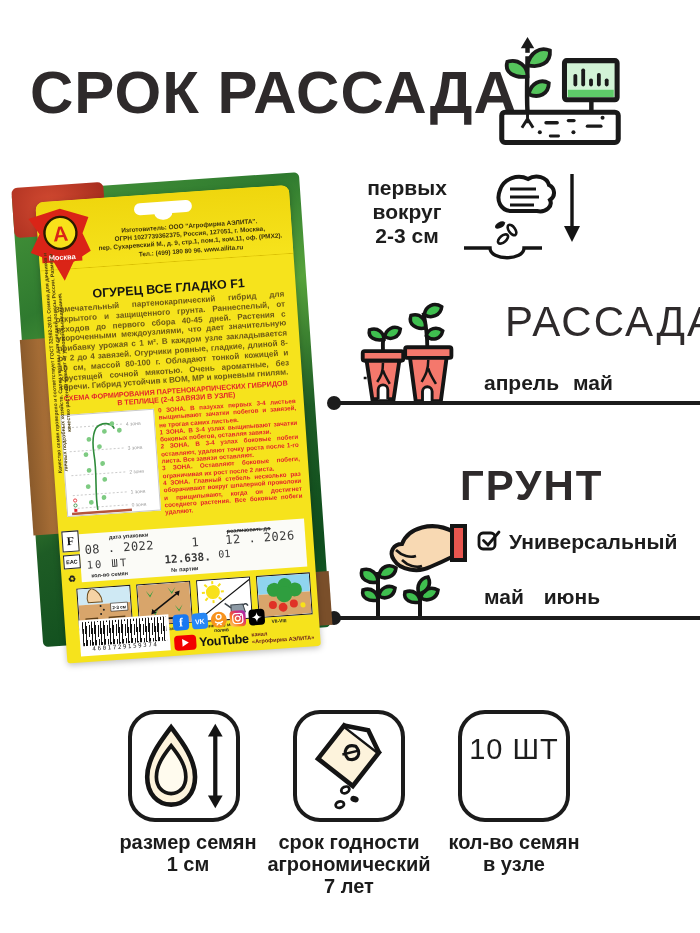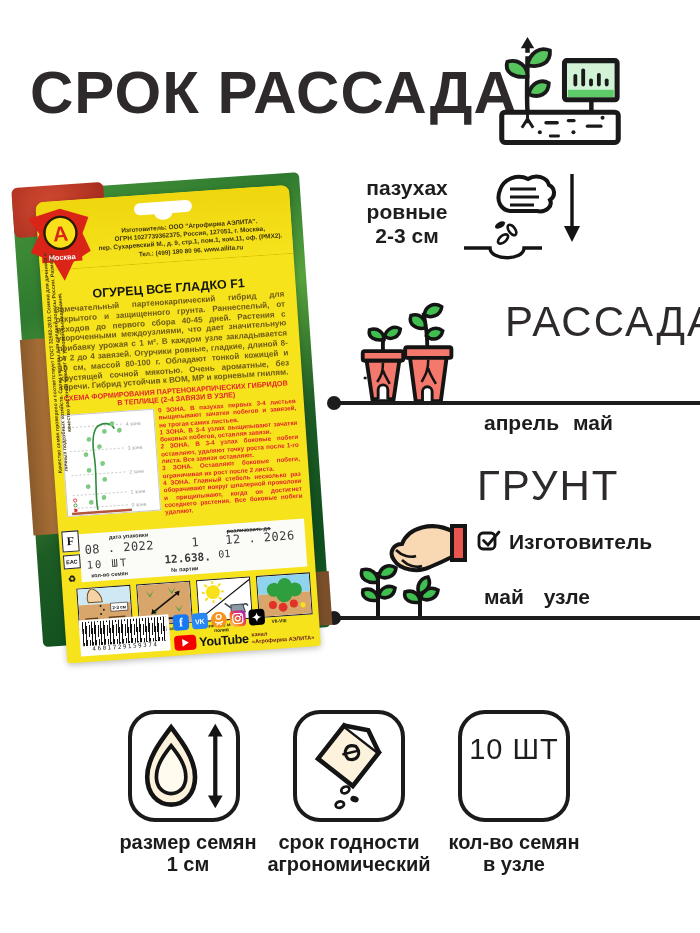--- a/index.html
+++ b/index.html
@@ -11,23 +11,23 @@
   .main-title{left:30px;top:58px;font-size:60px;font-weight:bold;color:#2e2a2b;letter-spacing:1px;}
   .title-icon{left:492px;top:36px;}
 
   
   .depth-text{left:348px;top:176px;width:118px;text-align:center;font-size:21px;line-height:24px;
               font-weight:bold;color:#1d1d1d;}
   .depth-icon{left:462px;top:168px;}
 
   .sec-heading{font-size:42px;font-weight:normal;letter-spacing:2px;color:#2e2a2b;}
   .rassada-heading{left:477px;top:298px;margin-left:28px;}
-  .grunt-heading{left:477px;top:462px;}
+  .grunt-heading{left:460px;top:462px;font-weight:bold;}
   .months{font-size:21px;font-weight:bold;color:#1d1d1d;}
-  .rassada-months{left:484px;top:371px;word-spacing:8px;margin-top:40px;}
+  .rassada-months{left:484px;top:371px;word-spacing:8px;}
   .grunt-months{left:484px;top:585px;word-spacing:14px;}
   .pots-icon{left:356px;top:301px;}
   .grunt-icon{left:350px;top:510px;}
   .soil-row{left:477px;top:528px;display:flex;align-items:center;gap:8px;}
   .soil-row .cb{flex:0 0 auto;}
   .soil-label{font-size:21px;font-weight:bold;color:#1d1d1d;}
 
   .timeline{height:4px;background:#1c1c1c;left:333px;width:367px;}
   .timeline .bullet{position:absolute;left:-6px;top:-5px;width:14px;height:14px;border-radius:50%;background:#1c1c1c;}
   .line-rassada{top:401px;}
@@ -150,22 +150,22 @@
       <rect x="66" y="74" width="8" height="3" rx="1.5" fill="#1a1a1a"></rect>
       <rect x="83" y="79" width="15" height="3" rx="1.5" fill="#1a1a1a"></rect>
       <circle cx="42" cy="86" r="1.8" fill="#1a1a1a"></circle>
       <circle cx="72" cy="86" r="1.8" fill="#1a1a1a"></circle>
       <circle cx="98" cy="73" r="1.8" fill="#1a1a1a"></circle>
       <rect x="50" y="88" width="10" height="2.6" rx="1.3" fill="#1a1a1a"></rect>
     </svg>
   </div>
 
   <div class="abs depth-text">
-    <div>пазухах</div>
-    <div>ровные</div>
+    <div>первых</div>
+    <div>вокруг</div>
     <div>2-3 см</div>
   </div>
   <div class="abs depth-icon">
     <svg width="122" height="98" viewBox="0 0 122 98">
       <path d="M38 22 C42 10 56 6 66 11 C74 6 85 9 87 17 C93 20 94 28 88 32 C91 38 84 45 75 43 L50 43 C38 43 34 32 38 22 Z" fill="#fff" stroke="#141414" stroke-width="4"></path>
       <path d="M48 21 H74 M48 29 H77 M48 37 H72" stroke="#141414" stroke-width="3" fill="none"></path>
       <ellipse cx="38" cy="57" rx="5.5" ry="3" fill="#141414" transform="rotate(-30 38 57)"></ellipse>
       <ellipse cx="50" cy="62" rx="6" ry="3.2" fill="none" stroke="#141414" stroke-width="2.6" transform="rotate(55 50 62)"></ellipse>
       <ellipse cx="41" cy="71" rx="6" ry="3.2" fill="none" stroke="#141414" stroke-width="2.6" transform="rotate(-40 41 71)"></ellipse>
       <path d="M2 80 H28 C28 93 62 93 62 80 H80" fill="none" stroke="#141414" stroke-width="3.4"></path>
@@ -200,39 +200,39 @@
     </div>
 
   <div class="abs sec-heading grunt-heading">ГРУНТ</div>
   <div class="abs soil-row">
     <span class="cb">
       <svg width="24" height="24" viewBox="0 0 24 24">
         <rect x="2" y="5" width="16" height="16" rx="4" fill="none" stroke="#141414" stroke-width="2.8"></rect>
         <path d="M6.5 12.5 L11 17 L22 4" fill="none" stroke="#141414" stroke-width="2.8" stroke-linecap="round"></path>
       </svg>
     </span>
-    <span class="soil-label">Изготовитель</span>
+    <span class="soil-label">Универсальный</span>
   </div>
   <div class="abs grunt-icon">
     <svg width="124" height="112" viewBox="0 0 124 112">
       <path d="M28 106 C28 88 28 76 28 62" fill="none" stroke="#141414" stroke-width="4"></path>
       <path d="M28 72 C18 74 9 69 12 60 C21 57 28 64 28 72 Z" fill="#3fbf4f" stroke="#141414" stroke-width="3.6"></path>
       <path d="M29 66 C30 57 39 53 46 58 C45 67 35 70 29 66 Z" fill="#3fbf4f" stroke="#141414" stroke-width="3.6"></path>
       <path d="M28 90 C19 92 11 88 13 80 C22 77 28 83 28 90 Z" fill="#3fbf4f" stroke="#141414" stroke-width="3.6"></path>
       <path d="M29 86 C30 78 38 74 45 78 C44 87 35 90 29 86 Z" fill="#3fbf4f" stroke="#141414" stroke-width="3.6"></path>
       <path d="M70 108 C70 98 70 92 70 84" fill="none" stroke="#141414" stroke-width="4"></path>
       <path d="M70 92 C61 94 53 90 55 82 C64 79 70 85 70 92 Z" fill="#3fbf4f" stroke="#141414" stroke-width="3.6"></path>
       <path d="M71 88 C72 79 81 76 88 80 C87 89 77 92 71 88 Z" fill="#3fbf4f" stroke="#141414" stroke-width="3.6"></path>
       <path d="M69 84 C66 76 70 68 78 67 C82 75 77 82 69 84 Z" fill="#3fbf4f" stroke="#141414" stroke-width="3.6"></path>
       <path d="M104 22 C82 10 58 18 52 34 C44 34 38 42 44 50 C50 60 68 63 80 57 C92 52 100 48 104 46 Z" fill="#f8d9b3" stroke="#141414" stroke-width="4"></path>
       <path d="M52 50 C58 56 66 58 72 56 M46 40 C52 46 60 48 66 46" fill="none" stroke="#141414" stroke-width="2.6"></path>
       <rect x="102" y="16" width="13" height="34" fill="#e8564f" stroke="#141414" stroke-width="4"></rect>
     </svg>
   </div>
-  <div class="abs months grunt-months">май узле</div>
+  <div class="abs months grunt-months">май июнь</div>
   <div class="abs timeline line-grunt">
       <span class="bullet"></span>
     </div>
 
   <div class="abs card card1">
     <svg width="92" height="92" viewBox="0 0 100 100">
       <path d="M36 8 C48 24 62 42 62 62 C62 80 51 92 36 92 C21 92 10 80 10 62 C10 42 24 24 36 8 Z" fill="#fdf3dc" stroke="#141414" stroke-width="5"></path>
       <path d="M36 28 C44 38 52 49 52 62 C52 73 45 80 36 80 C27 80 20 73 20 62 C20 49 28 38 36 28 Z" fill="#fffbee" stroke="#141414" stroke-width="4"></path>
       <line x1="84" y1="16" x2="84" y2="84" stroke="#141414" stroke-width="4.6"></line>
       <path d="M84 4 L76 18 L92 18 Z" fill="#141414"></path>
@@ -255,20 +255,21 @@
   <div class="abs card card3">
     <div class="qty">10 ШТ</div>
   </div>
   <div class="abs card-caption cap1">
     <div>размер семян</div>
     <div>1 см</div>
   </div>
   <div class="abs card-caption cap2">
     <div>срок годности</div>
     <div>агрономический</div>
+    <div>7 лет</div>
   </div>
   <div class="abs card-caption cap3">
     <div>кол-во семян</div>
     <div>в узле</div>
   </div>
 
   <div class="abs photo">
     <div class="photo-rot">
       <div class="front-packet">
         <div class="fp-red"></div>

